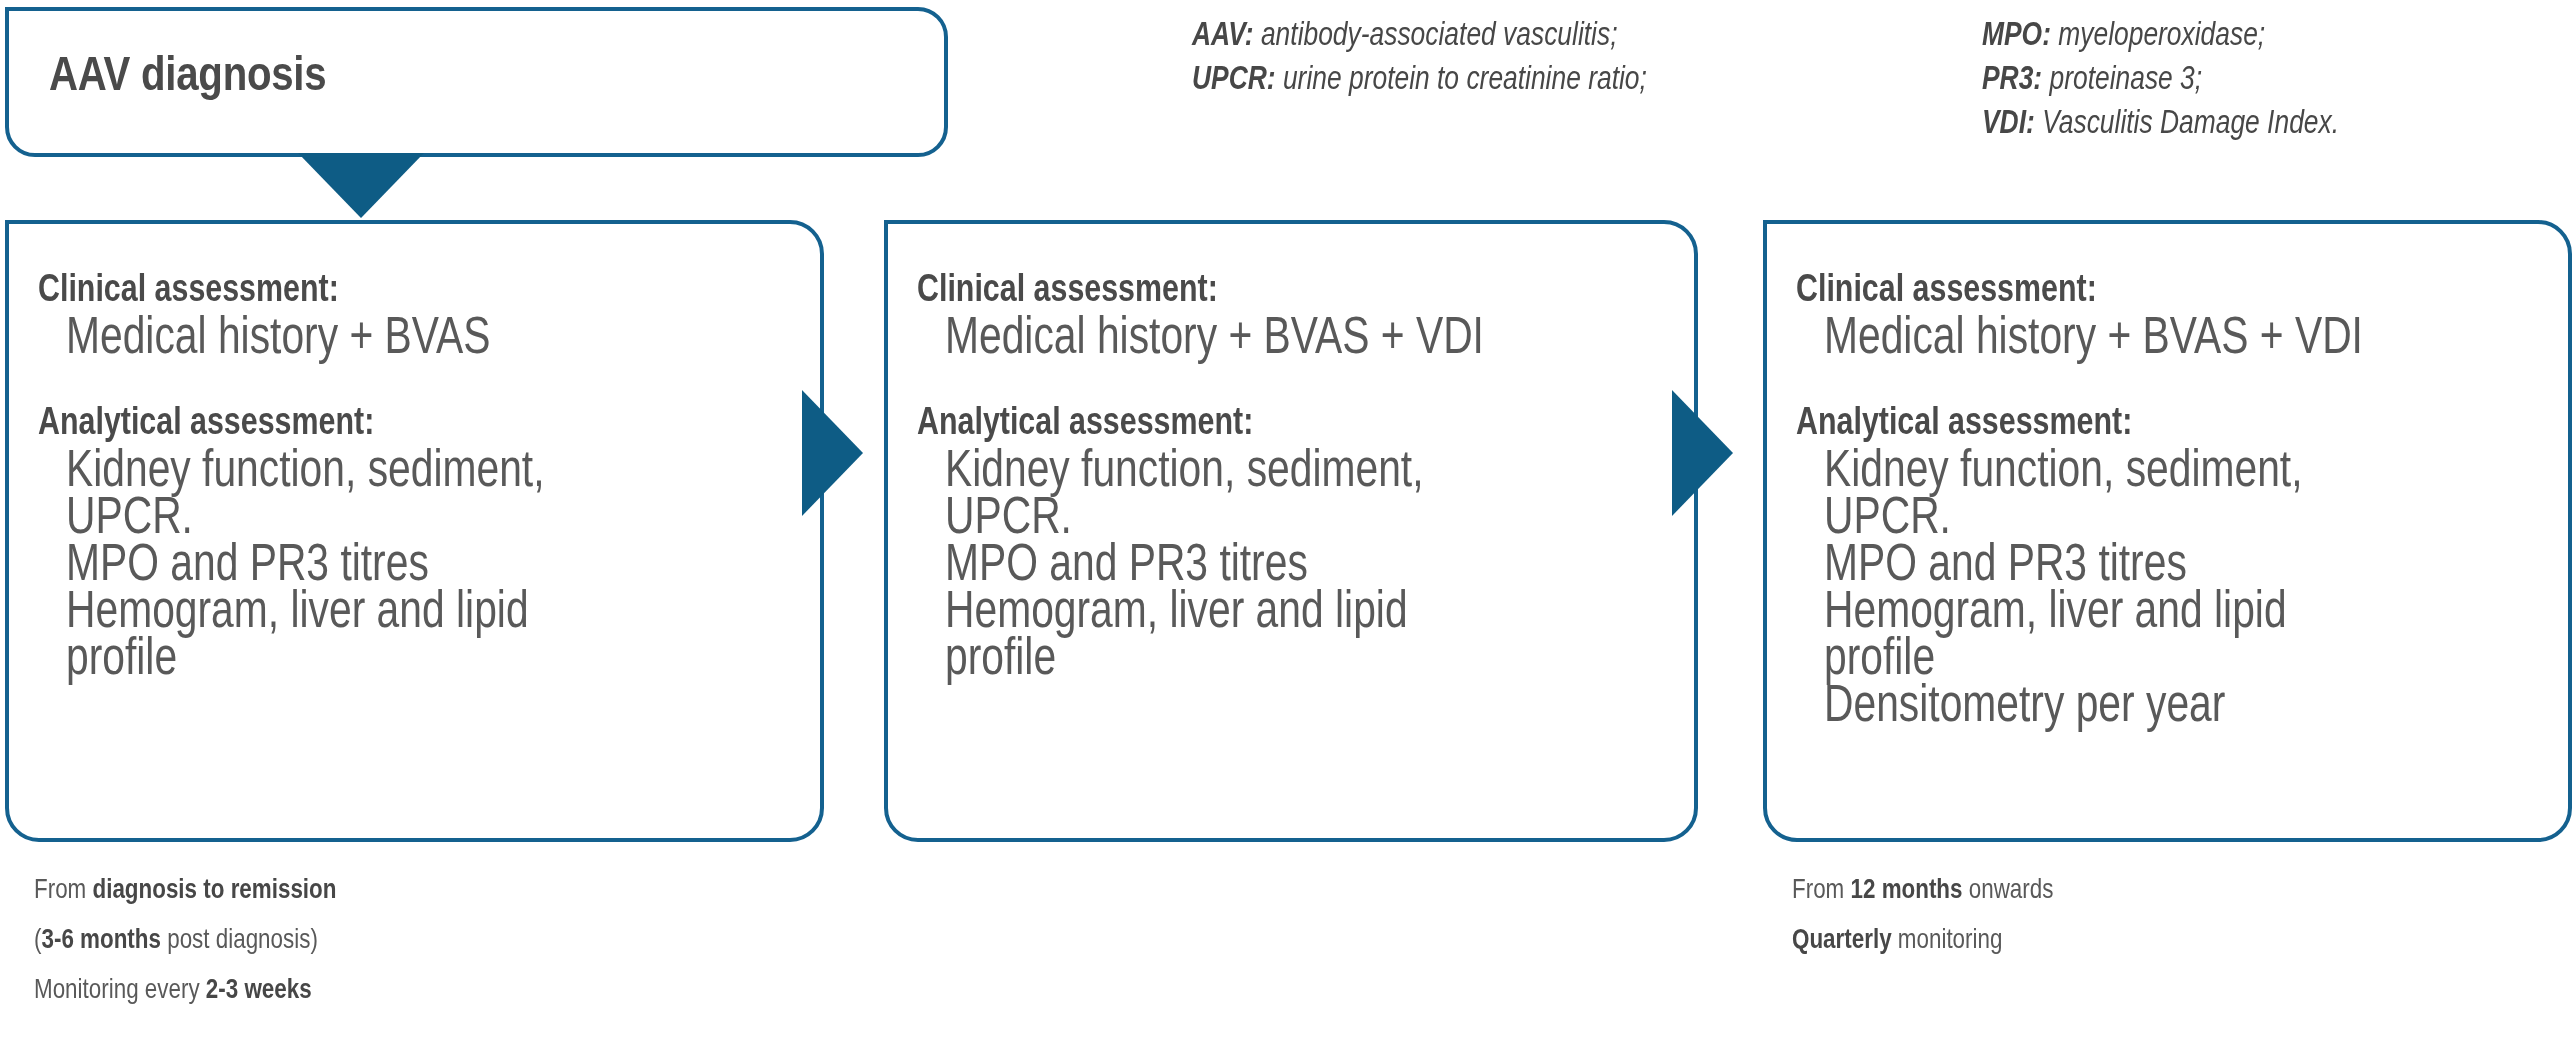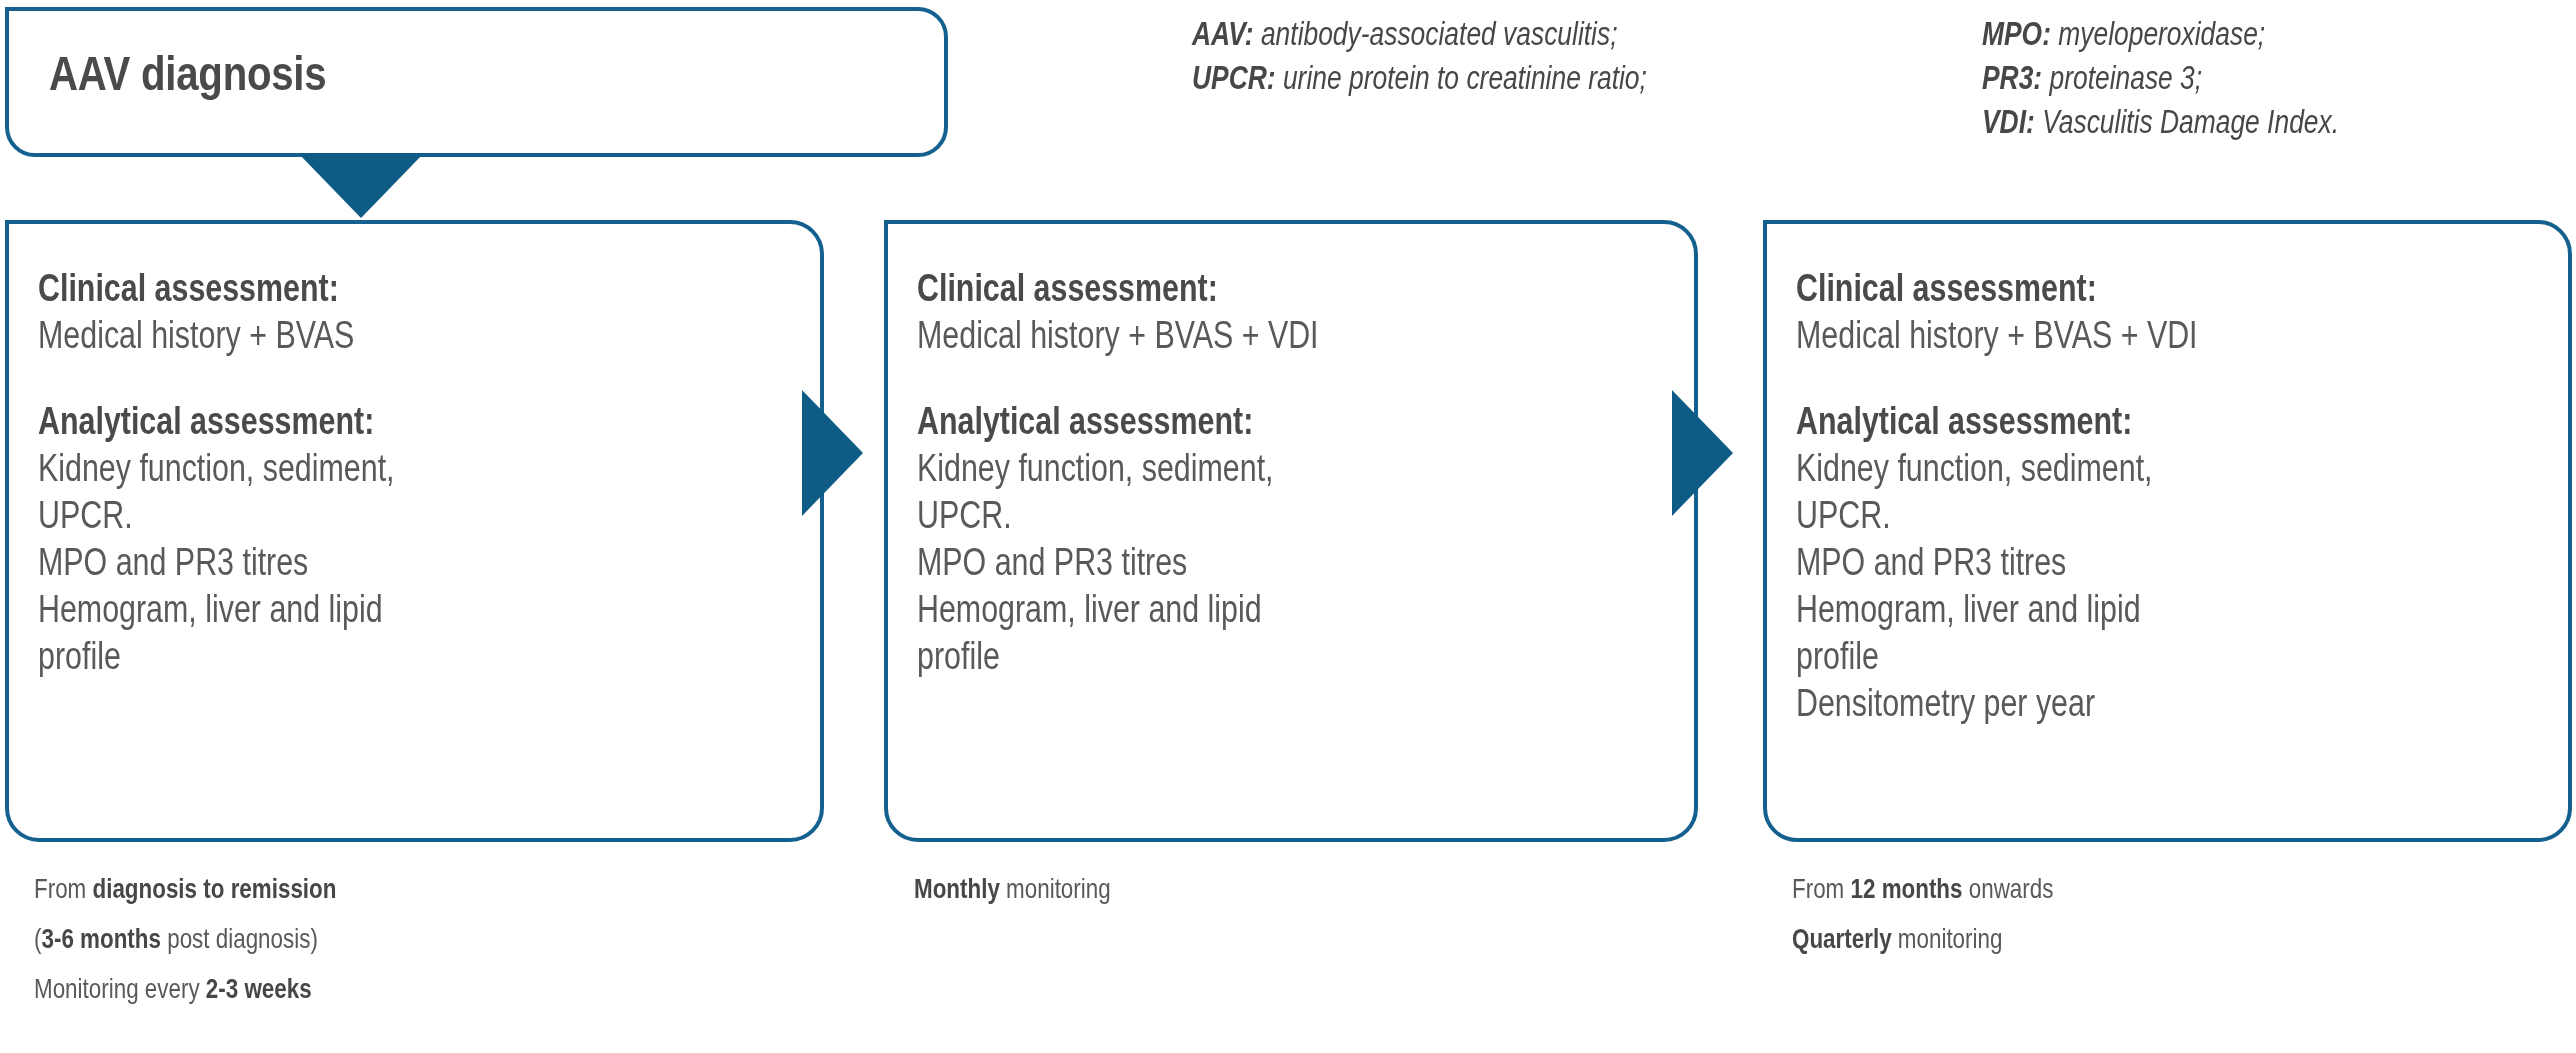--- a/index.html
+++ b/index.html
@@ -75,22 +75,23 @@
 
   .panel-body{
     position:absolute;left:29px;top:17px;right:20px;
   }
   .head-line{
     font-size:38px;line-height:47px;font-weight:bold;color:#4a4a4a;
     white-space:nowrap;
     margin-top:24px;
   }
   .body-line{
-    font-size:38px;line-height:47px;color:#595959;
-    white-space:nowrap;
+    font-size:51px;line-height:47px;color:#595959;
+    white-space:nowrap;
+    margin-left:28px;
   }
   .head-line > span,.body-line > span{
     display:inline-block;
     transform:scaleX(0.80);
     transform-origin:left center;
   }
   .block-gap{height:14.5px;}
 
   
   .step-arrow{
@@ -184,19 +185,18 @@
 
 <div class="step-arrow" id="arrow-1-2"></div>
 <div class="step-arrow" id="arrow-2-3"></div>
 
 <div class="caption" id="caption-1">
     <div><span><span>From </span><b>diagnosis to remission</b></span></div>
     <div><span><span>(</span><b>3-6 months</b><span> post diagnosis)</span></span></div>
     <div><span><span>Monitoring every </span><b>2-3 weeks</b></span></div>
   </div>
 <div class="caption" id="caption-2">
-    <div><span><b>Monthly</b><span> monitoring</span></span></div>
   </div>
 <div class="caption" id="caption-3">
     <div><span><span>From </span><b>12 months</b><span> onwards</span></span></div>
     <div><span><b>Quarterly</b><span> monitoring</span></span></div>
   </div>
 
 
 </body></html>

